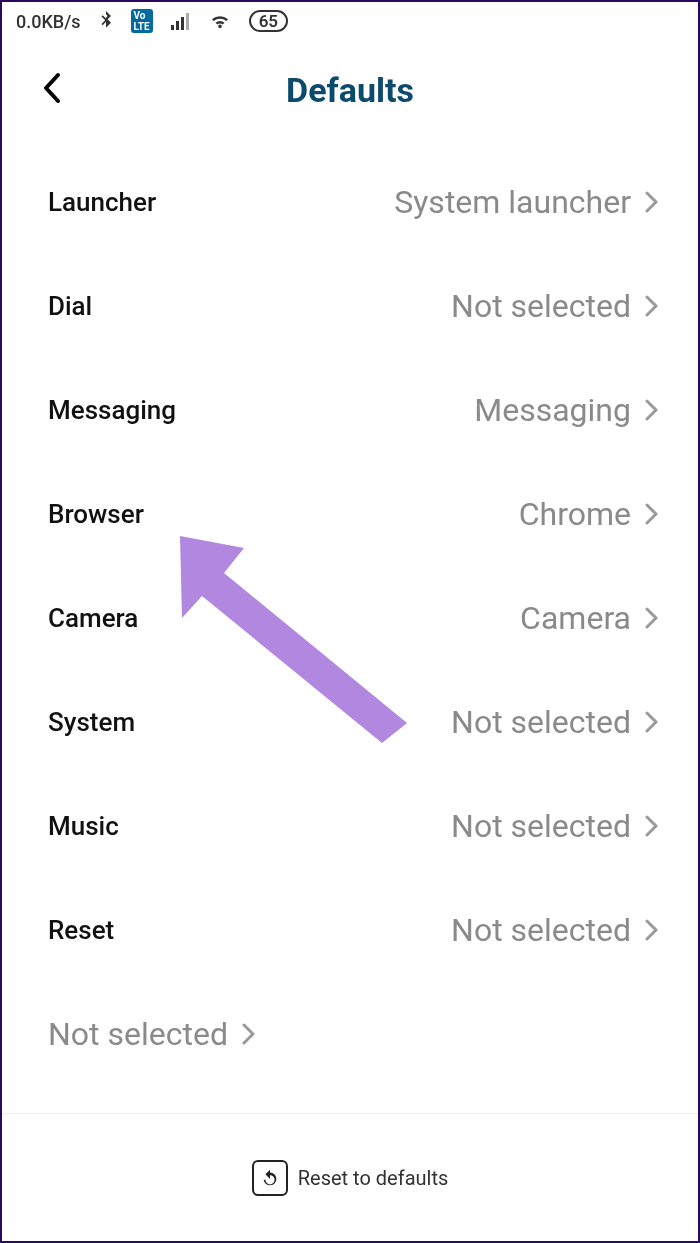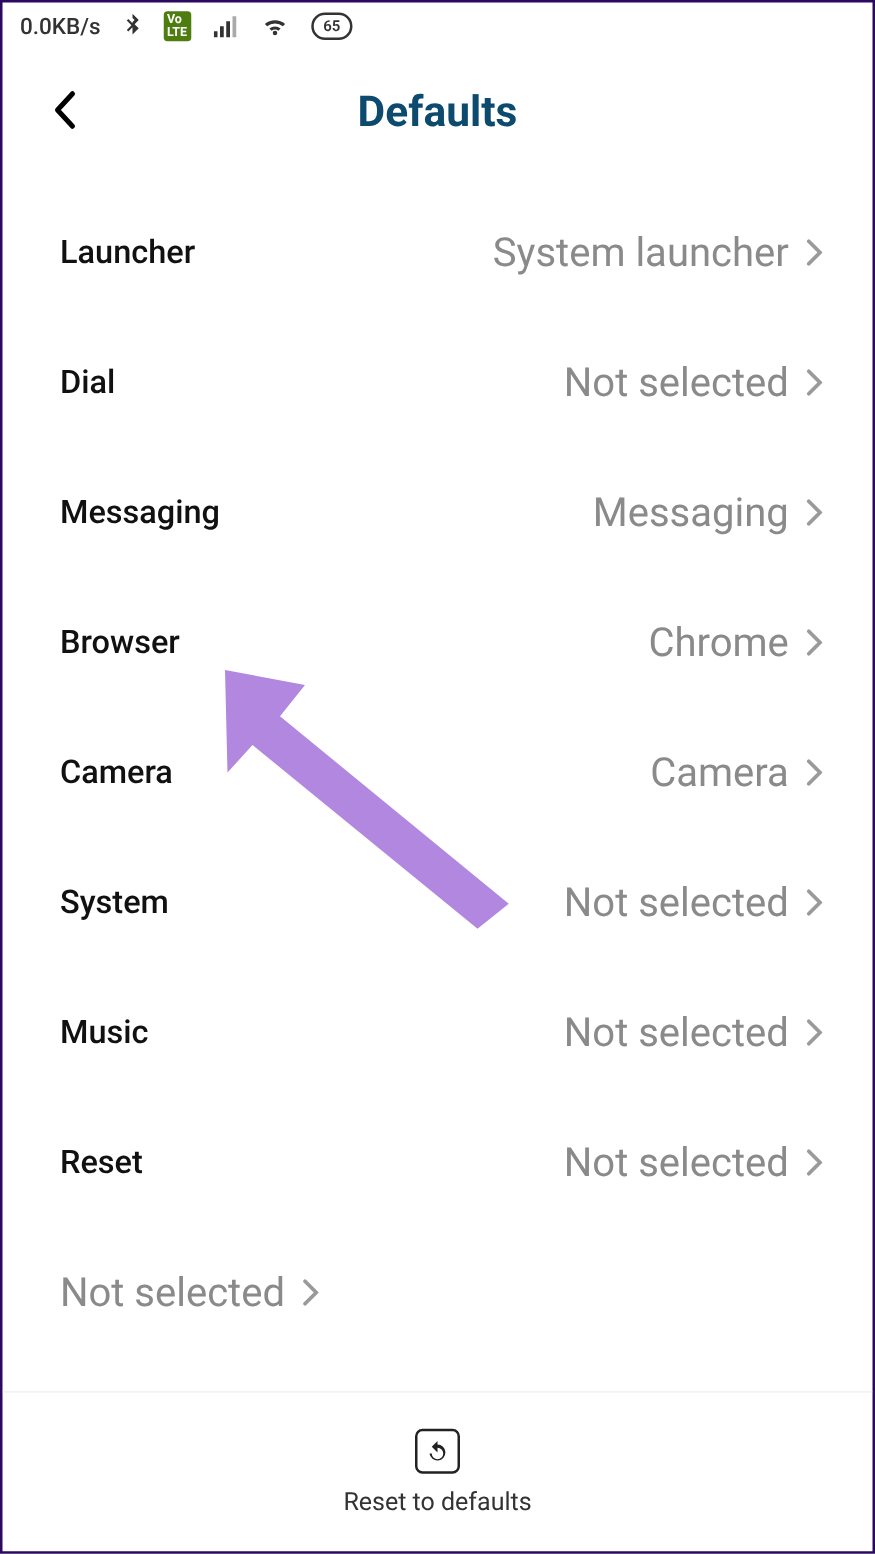--- a/index.html
+++ b/index.html
@@ -23,21 +23,21 @@
       color: #333;
     }
     .status-left { display: flex; align-items: center; gap: 10px; }
     .status-right { display: flex; align-items: center; gap: 18px; }
     .status-time { font-size: 20px; font-weight: 500; letter-spacing: 0.5px; }
     .status-icon { display: inline-flex; align-items: center; justify-content: center; }
     .battery-pill {
       border: 2px solid #333;
       border-radius: 12px;
       padding: 0 8px;
-      font-size: 12px;
+      font-size: 17px;
       font-weight: 600;
       height: 22px;
       display: flex;
       align-items: center;
     }
     .header {
       display: flex;
       align-items: center;
       padding: 0 40px;
       height: 100px;
@@ -80,21 +80,21 @@
       color: #8a8a8a;
     }
     .chevron { display: flex; align-items: center; }
     .footer {
       position: absolute;
       left: 0;
       right: 0;
       bottom: 0;
       height: 128px;
       display: flex;
-      flex-direction: column;
+      flex-direction: row;
       align-items: center;
       justify-content: center;
       gap: 10px;
       border-top: 1px solid #eee;
     }
     .reset-icon-box {
       border: 2px solid #222;
       border-radius: 6px;
       width: 36px;
       height: 36px;
@@ -117,21 +117,21 @@
 <body>
 
 <div class="status-bar">
   <div class="status-right">
     <span style="font-size:18px;">0.0KB/s</span>
     <span class="status-icon">
       <svg width="14" height="20" viewBox="0 0 14 24">
           <path fill="#333" d="M7 0l6 6-4 4 4 4-6 6V13l-4 4-1.5-1.5L6 11 1.5 6.5 3 5l4 4V0zm2 6l-2-2v4l2-2zm0 8l-2 2v-4l2 2z"></path>
         </svg>
     </span>
-    <span class="status-icon" style="background:#4d7c0f;color:#fff;font-size:10px;font-weight:700;padding:1px 3px;border-radius:3px;">Vo<br>LTE</span>
+    <span class="status-icon" style="background:#0369a1;color:#fff;font-size:10px;font-weight:700;padding:1px 3px;border-radius:3px;">Vo<br>LTE</span>
     <span class="status-icon">
       <svg width="20" height="18" viewBox="0 0 20 18">
           <rect x="0" y="13" width="3" height="5" fill="#333"></rect>
           <rect x="5" y="9" width="3" height="9" fill="#333"></rect>
           <rect x="10" y="5" width="3" height="13" fill="#333"></rect>
           <rect x="15" y="1" width="3" height="17" fill="#aaa"></rect>
         </svg>
     </span>
     <span class="status-icon">
       <svg width="22" height="18" viewBox="0 0 24 20">

